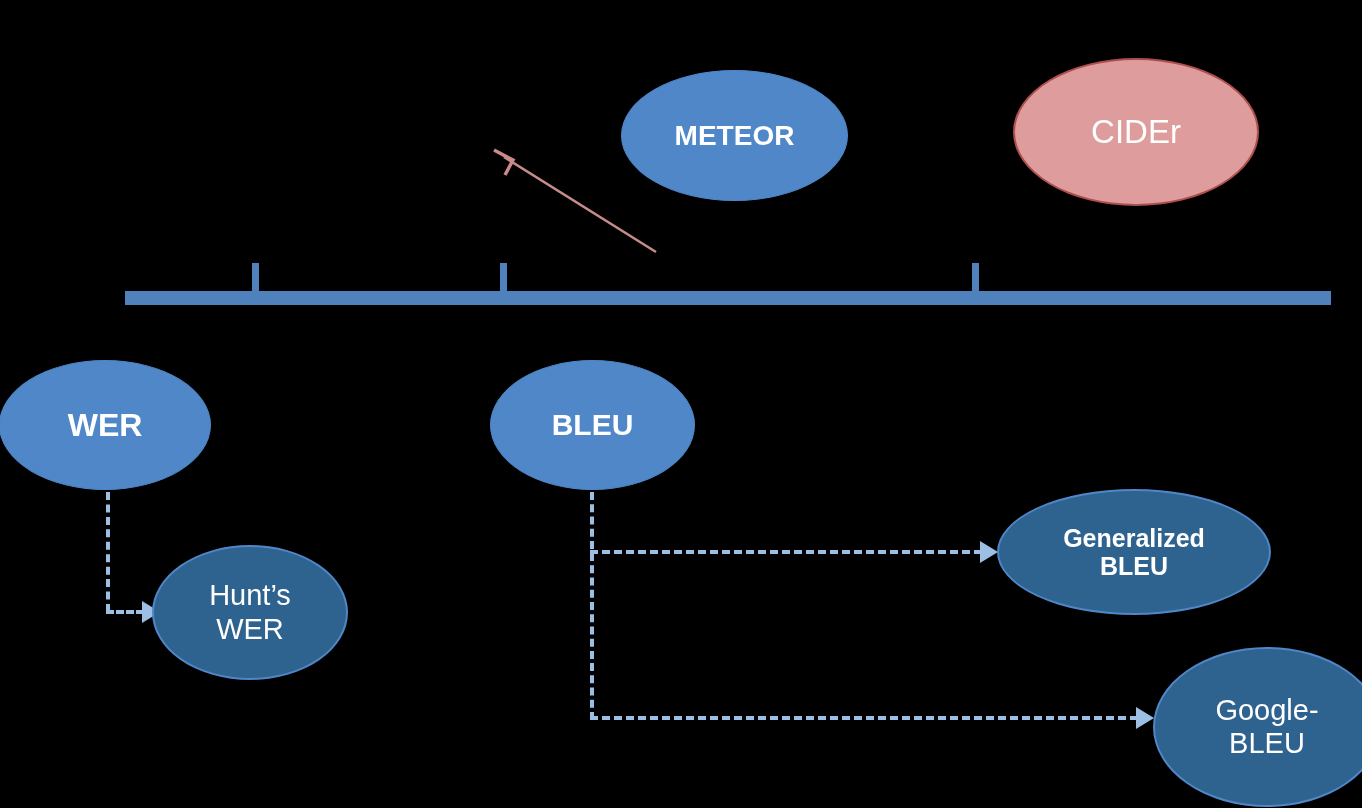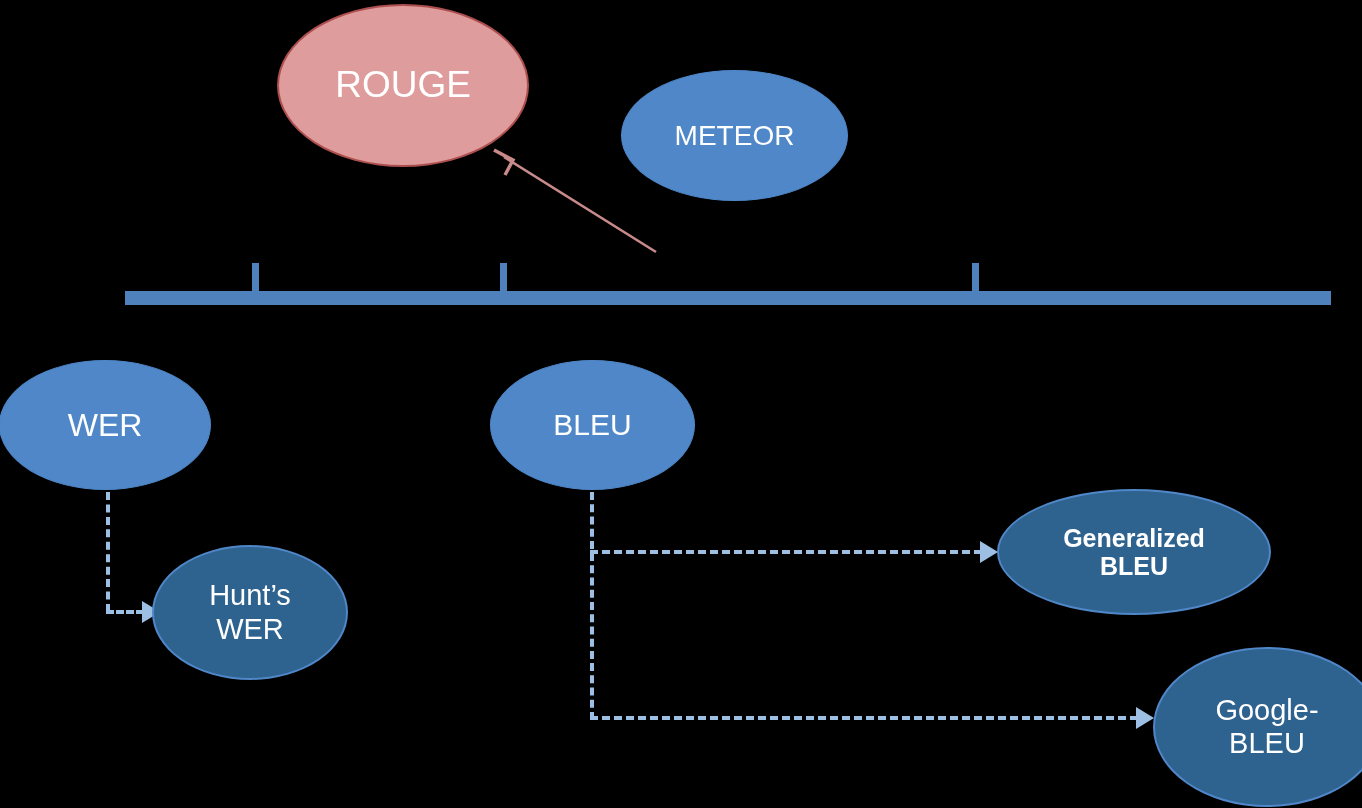--- a/index.html
+++ b/index.html
@@ -27,20 +27,21 @@
     color: #ffffff;
     line-height: 1.14;
     box-sizing: border-box;
     user-select: none;
   }
   .node .label { display: block; width: 100%; }
 
   .node.blue {
     background: #4F87C8;
     border: 1px solid #4F87C8;
+    font-weight: bold;
   }
   .node.darkblue {
     background: #2E628F;
     border: 2px solid #4F87C8;
   }
   .node.pink {
     background: #DE9C9C;
     border: 2px solid #AE4F4F;
   }
 
@@ -72,28 +73,28 @@
   }
 
   
   #pink-arrow { position: absolute; left: 480px; top: 140px; }
 </style>
 </head>
 <body>
 
 <div id="canvas">
 
-  <div class="node pink" style="left:277px; top:4px; width:252px; height:163px; font-size:37px;">
-    <span class="label">ROUGE</span>
-  </div>
 
   <div class="node blue" style="left:621px; top:70px; width:227px; height:131px; font-size:28px;">
     <span class="label">METEOR</span>
   </div>
 
+  <div class="node pink" style="left:1013px; top:58px; width:246px; height:148px; font-size:33px;">
+    <span class="label">CIDEr</span>
+  </div>
 
   <svg id="pink-arrow" width="220" height="130" viewBox="0 0 220 130">
     <line x1="176" y1="112" x2="24" y2="17" stroke="#C98A8A" stroke-width="2.5"></line>
     <polyline points="14,10 33,20 25,35" fill="none" stroke="#C98A8A" stroke-width="3.5" stroke-linejoin="miter" stroke-linecap="butt"></polyline>
   </svg>
 
   <div id="timeline-bar" style="left:125px; top:291px; width:1206px; height:14px;"></div>
   <div class="tick" style="left:252px; top:263px; width:7px; height:33px;"></div>
   <div class="tick" style="left:500px; top:263px; width:7px; height:33px;"></div>
   <div class="tick" style="left:972px; top:263px; width:7px; height:33px;"></div>

